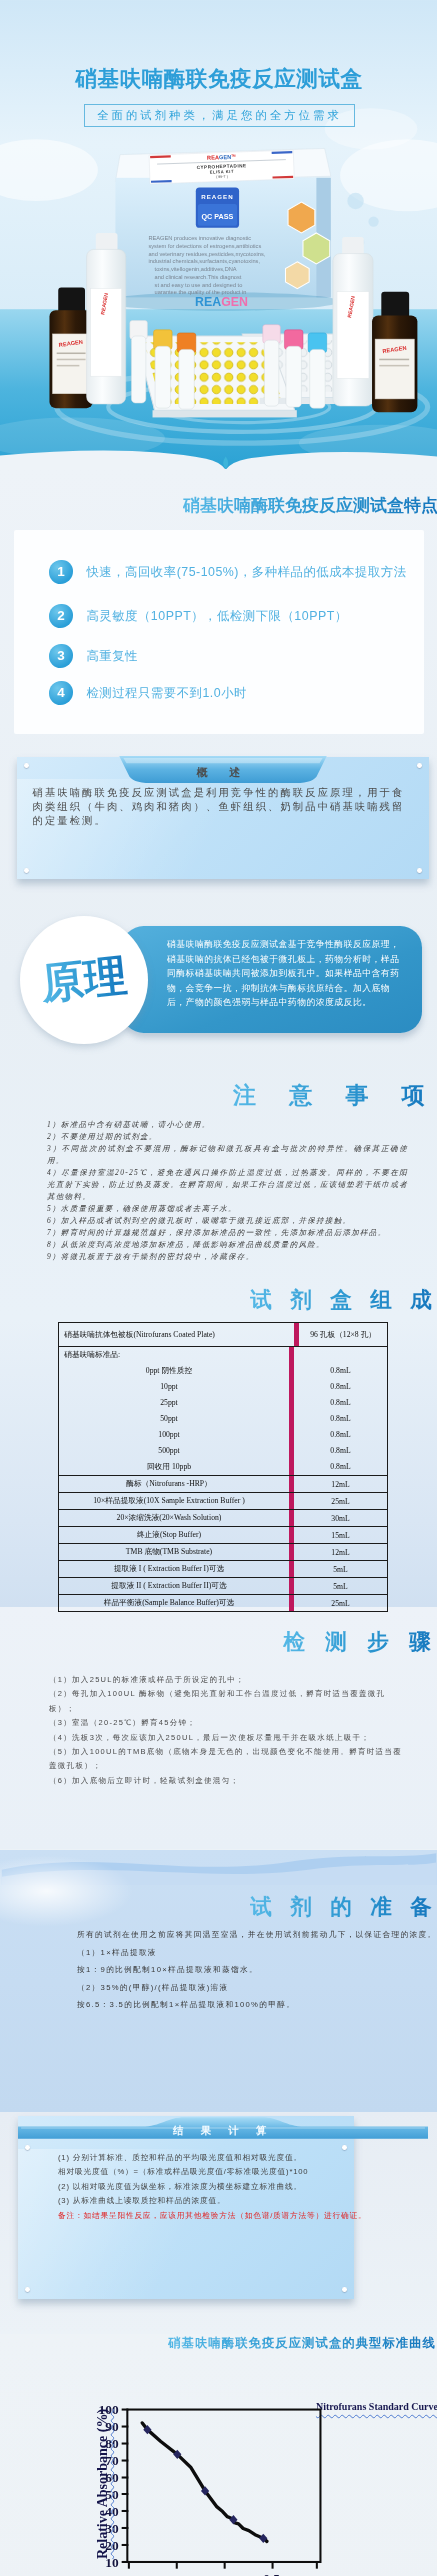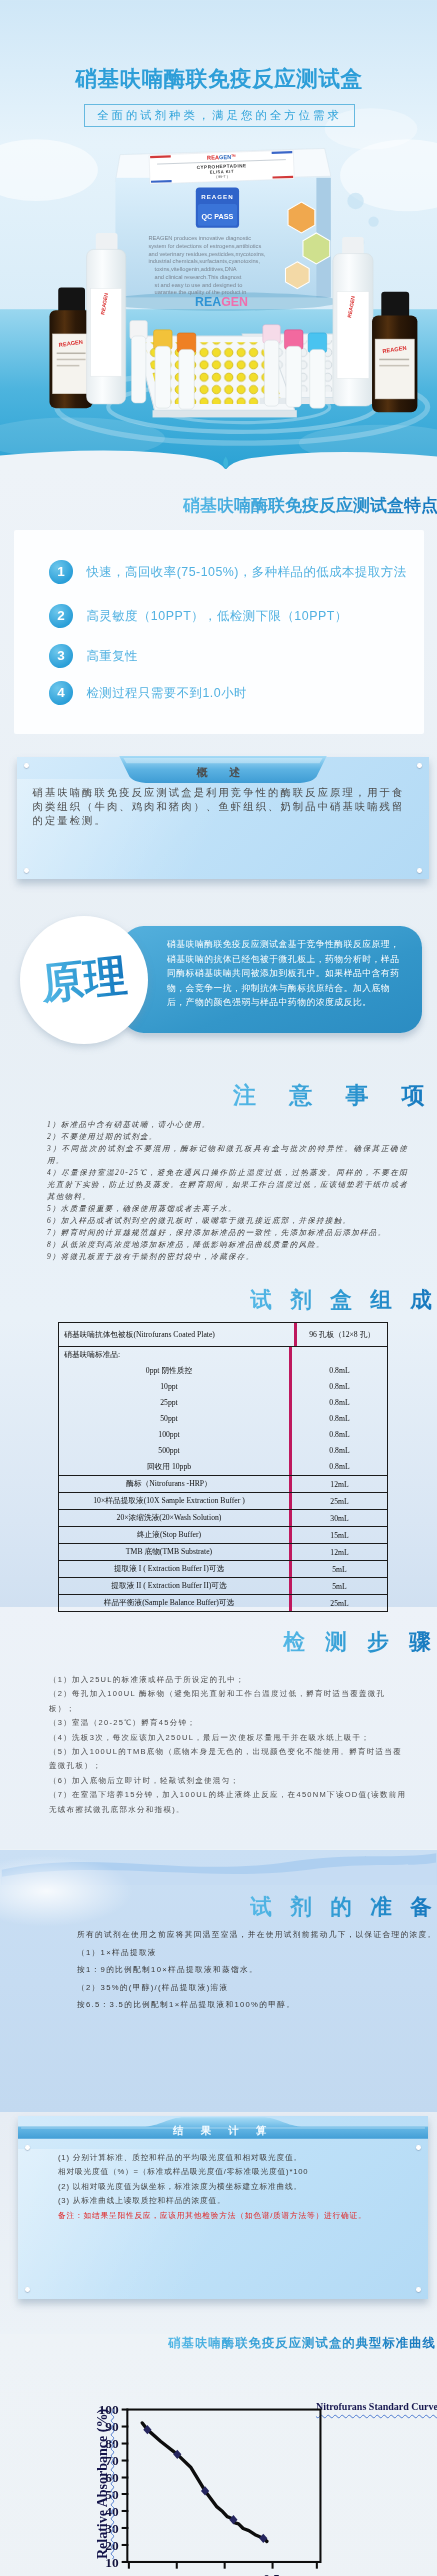--- a/index.html
+++ b/index.html
@@ -53,21 +53,21 @@
   .pr-word{font-size:43px;font-weight:bold;transform:rotate(-6deg);}
   
   .notes{left:47px;top:1119px;width:361px;font-family:"Liberation Serif",serif;font-style:italic;
     font-size:7.5px;color:#3b3b3b;letter-spacing:1.3px;line-height:12px;text-align:justify;}
   
   .ktable{left:58px;top:1322px;width:328px;border:1px solid #1b1b1b;
     font-family:"Liberation Serif",serif;font-size:7.7px;color:#111;background:transparent;}
   .trow{display:flex;border-top:1px solid #1b1b1b;}
   .trow:first-child{border-top:none;}
   .tc-l{width:220px;display:flex;align-items:center;}
-  .tc-r{flex:1;border-left:3px solid #be185d;display:flex;align-items:center;justify-content:center;margin-left:10px;}
+  .tc-r{flex:1;border-left:5px solid #be185d;display:flex;align-items:center;justify-content:center;margin-left:10px;}
   .tl-pad{padding-left:5.2px;}
   .cell-c{justify-content:center;}
   .std-lines div{height:16px;line-height:16px;text-align:center;}
   .std-lines .lbl{text-align:left;padding-left:5.2px;}
   
   .steps{left:49px;top:1673px;width:361px;font-size:7.5px;color:#4a4a4a;
     letter-spacing:1.3px;line-height:14.4px;}
   .prep{left:49px;top:1926px;width:361px;font-size:7.7px;color:#383838;
     letter-spacing:1.3px;line-height:17.5px;margin-left:28px;}
   
@@ -395,42 +395,41 @@
   <div class="abs sec-head" style="top:1627px;font-size:21.6px;">
     <span class="h-grad" style="letter-spacing:7.2px;">检 测 步 骤</span>
   </div>
   <div class="abs steps">
     <div>（1）加入25UL的标准液或样品于所设定的孔中；</div>
     <div>（2）每孔加入100UL 酶标物（避免阳光直射和工作台温度过低，孵育时适当覆盖微孔板）；</div>
     <div>（3）室温（20-25℃）孵育45分钟；</div>
     <div>（4）洗板3次，每次应该加入250UL，最后一次使板尽量甩干并在吸水纸上吸干；</div>
     <div>（5）加入100UL的TMB底物（底物本身是无色的，出现颜色变化不能使用。孵育时适当覆盖微孔板）；</div>
     <div>（6）加入底物后立即计时，轻敲试剂盒使混匀；</div>
-    <div>（7）在室温下培养15分钟，加入100UL的终止液终止反应，在450NM下读OD值(读数前用无绒布擦拭微孔底部水分和指模)。</div>
   </div>
 
   <svg class="abs" style="left:0;top:1839px;" width="438" height="46" viewBox="0 0 850 90">
     <path d="M0,90 L0,60 C180,20 360,75 560,45 C690,26 780,40 850,28 L850,90 Z" fill="#aecff0"></path>
     <path d="M0,90 L0,74 C200,40 400,86 600,60 C720,44 800,56 850,46 L850,90 Z" fill="#c6dcf3"></path>
   </svg>
   <div class="abs" style="left:-41px;top:1855px;width:175px;height:72px;border-radius:50%;
        background:radial-gradient(ellipse at center,rgba(255,255,255,.85) 0%,rgba(255,255,255,0) 70%);"></div>
 
   <div class="abs sec-head" style="top:1892px;font-size:21.6px;">
     <span class="h-grad" style="letter-spacing:6.2px;">试 剂 的 准 备</span>
   </div>
   <div class="abs prep">
     <div>所有的试剂在使用之前应将其回温至室温，并在使用试剂前摇动几下，以保证合理的浓度。</div>
     <div>（1）1×样品提取液</div>
     <div>按1：9的比例配制10×样品提取液和蒸馏水。</div>
     <div>（2）35%的(甲醇)/(样品提取液)溶液</div>
     <div>按6.5：3.5的比例配制1×样品提取液和100%的甲醇。</div>
   </div>
 
-  <div class="abs panel" style="left:18px;top:2116px;width:410px;height:183px;">
+  <div class="abs panel" style="left:18px;top:2116px;width:336px;height:183px;">
     <div class="sheen"></div>
     <svg class="abs" style="left:0;top:-1px;" width="410" height="24" viewBox="0 0 795 46">
       <defs>
         <linearGradient id="rib2" x1="0" y1="0" x2="0" y2="1">
           <stop offset="0" stop-color="#a9dcf6"></stop>
             <stop offset="0.55" stop-color="#61b4e3"></stop>
             <stop offset="1" stop-color="#429ed6"></stop>
         </linearGradient>
       </defs>
       <path d="M0,22 L240,22 C278,22 288,4 324,4 L472,4 C508,4 518,22 556,22 L795,22 L795,46 L0,46 Z" fill="url(#rib2)"></path>

